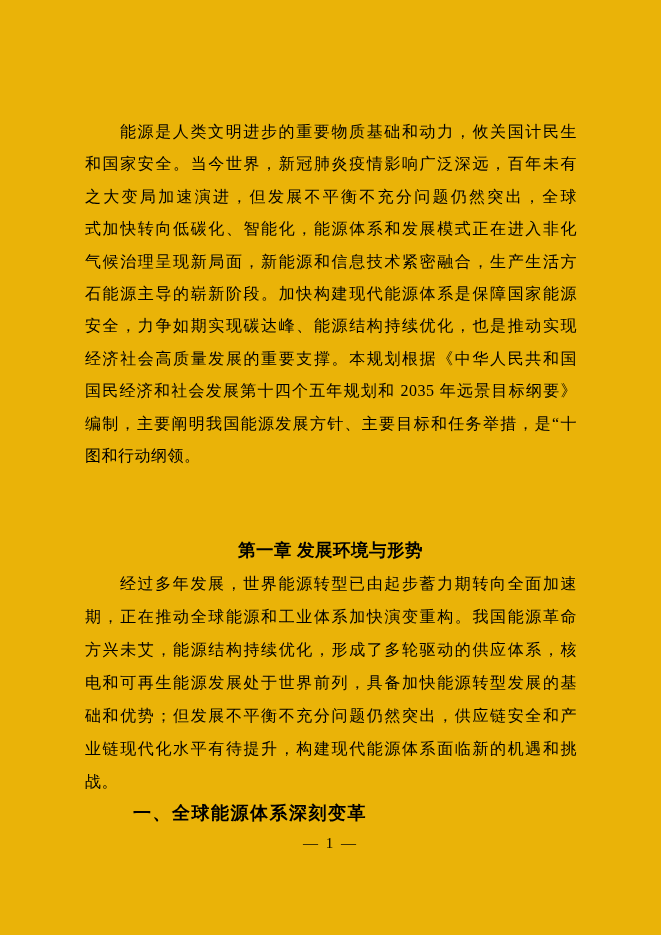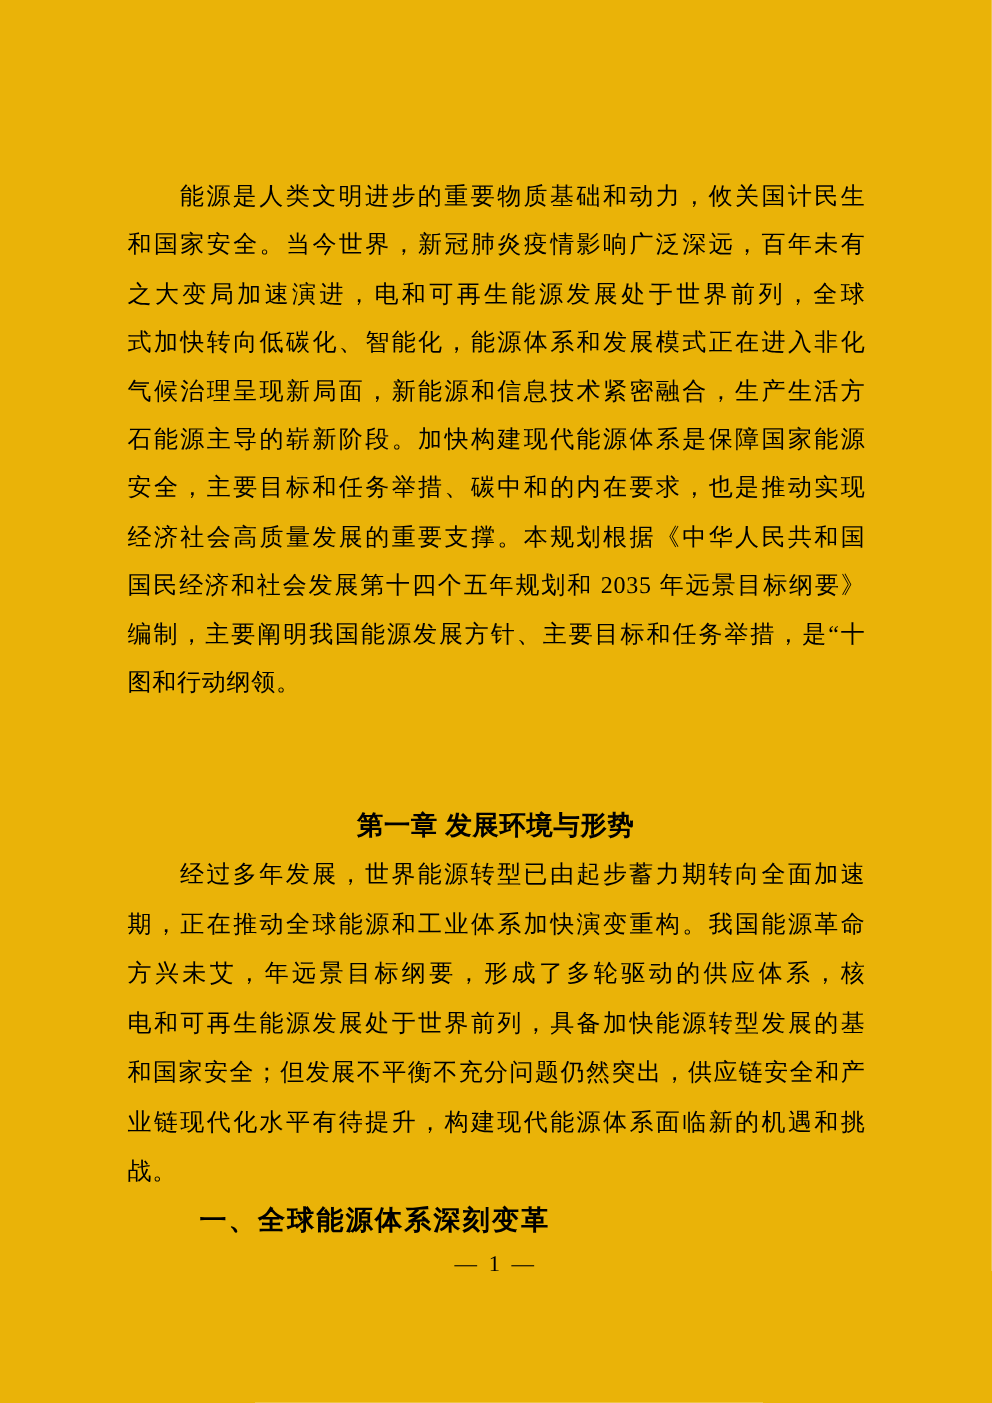--- a/index.html
+++ b/index.html
@@ -79,39 +79,39 @@
   }
 </style>
 </head>
 <body>
 
 <div class="page">
 
   <div class="para para1">
     <div class="line indent">能源是人类文明进步的重要物质基础和动力，攸关国计民生</div>
     <div class="line">和国家安全。当今世界，新冠肺炎疫情影响广泛深远，百年未有</div>
-    <div class="line">之大变局加速演进，电和可再生能源发展处于世界前列，全球</div>
+    <div class="line">之大变局加速演进，但发展不平衡不充分问题仍然突出，全球</div>
     <div class="line">式加快转向低碳化、智能化，能源体系和发展模式正在进入非化</div>
     <div class="line">气候治理呈现新局面，新能源和信息技术紧密融合，生产生活方</div>
     <div class="line">石能源主导的崭新阶段。加快构建现代能源体系是保障国家能源</div>
-    <div class="line">安全，主要目标和任务举措、碳中和的内在要求，也是推动实现</div>
+    <div class="line">安全，力争如期实现碳达峰、能源结构持续优化，也是推动实现</div>
     <div class="line">经济社会高质量发展的重要支撑。本规划根据《中华人民共和国</div>
     <div class="line">国民经济和社会发展第十四个五年规划和 2035 年远景目标纲要》</div>
     <div class="line">编制，主要阐明我国能源发展方针、主要目标和任务举措，是“十</div>
     <div class="line last">图和行动纲领。</div>
   </div>
 
   <h1 class="chapter">第一章 发展环境与形势</h1>
 
   <div class="para para2">
     <div class="line indent">经过多年发展，世界能源转型已由起步蓄力期转向全面加速</div>
     <div class="line">期，正在推动全球能源和工业体系加快演变重构。我国能源革命</div>
-    <div class="line">方兴未艾，年远景目标纲要，形成了多轮驱动的供应体系，核</div>
+    <div class="line">方兴未艾，能源结构持续优化，形成了多轮驱动的供应体系，核</div>
     <div class="line">电和可再生能源发展处于世界前列，具备加快能源转型发展的基</div>
-    <div class="line">和国家安全；但发展不平衡不充分问题仍然突出，供应链安全和产</div>
+    <div class="line">础和优势；但发展不平衡不充分问题仍然突出，供应链安全和产</div>
     <div class="line">业链现代化水平有待提升，构建现代能源体系面临新的机遇和挑</div>
     <div class="line last">战。</div>
   </div>
 
   <h2 class="section">一、全球能源体系深刻变革</h2>
 
   <div class="pagenum">— 1 —</div>
 
 </div>
 

